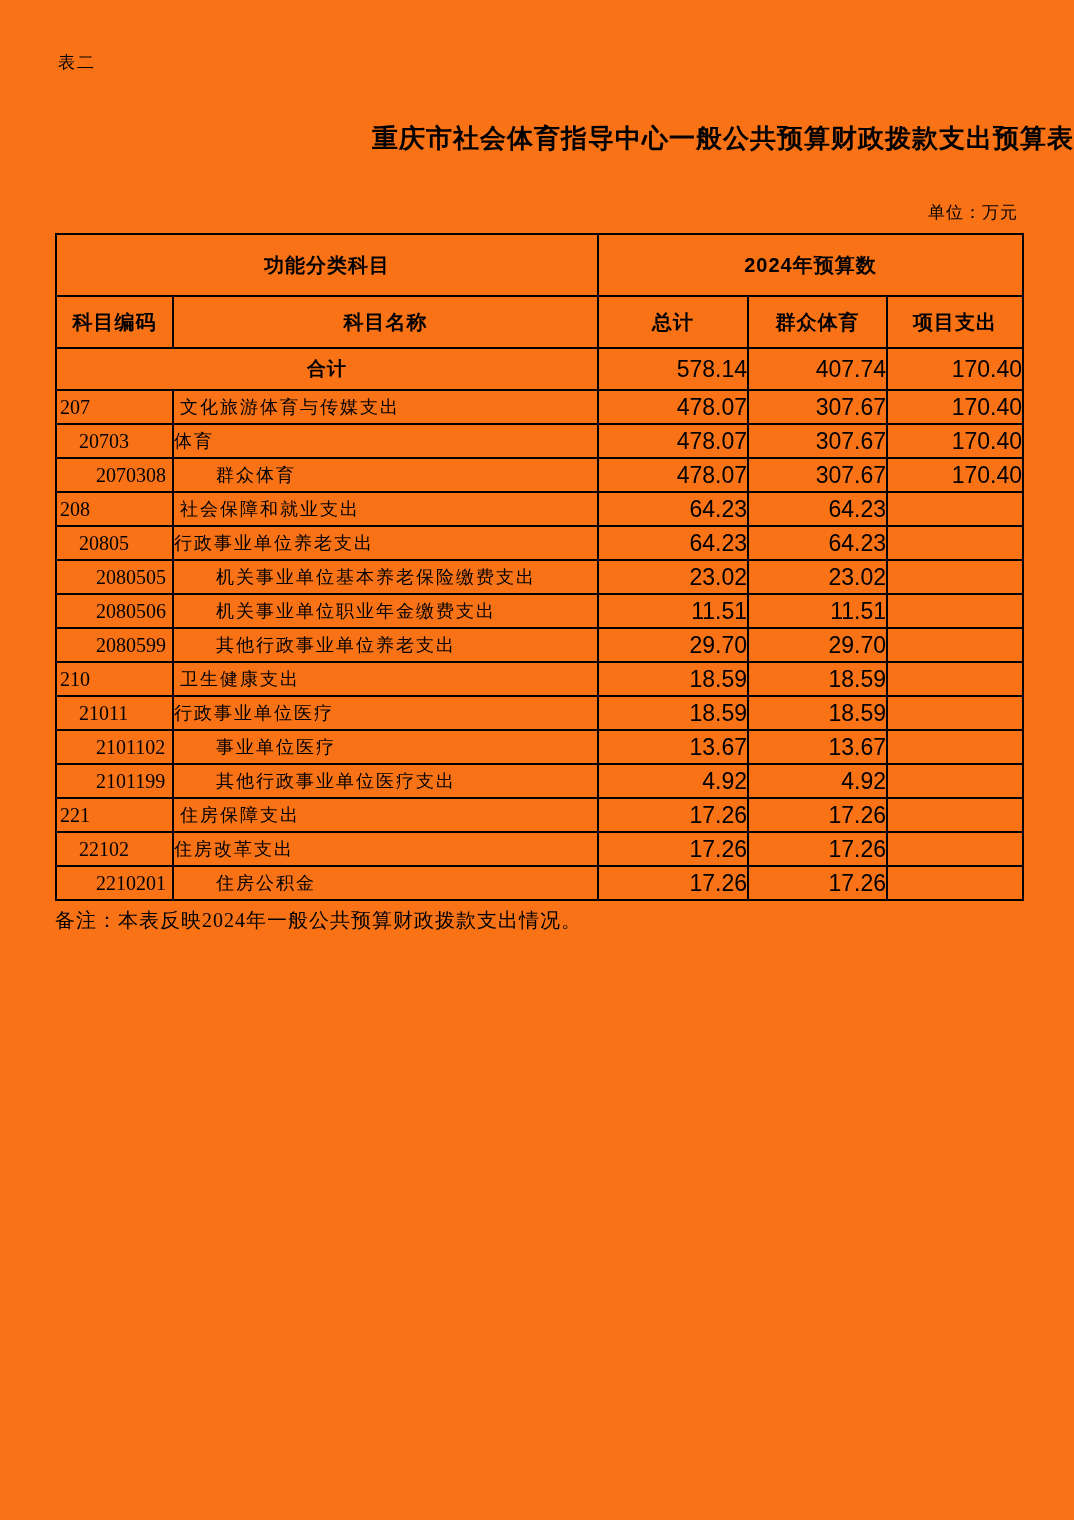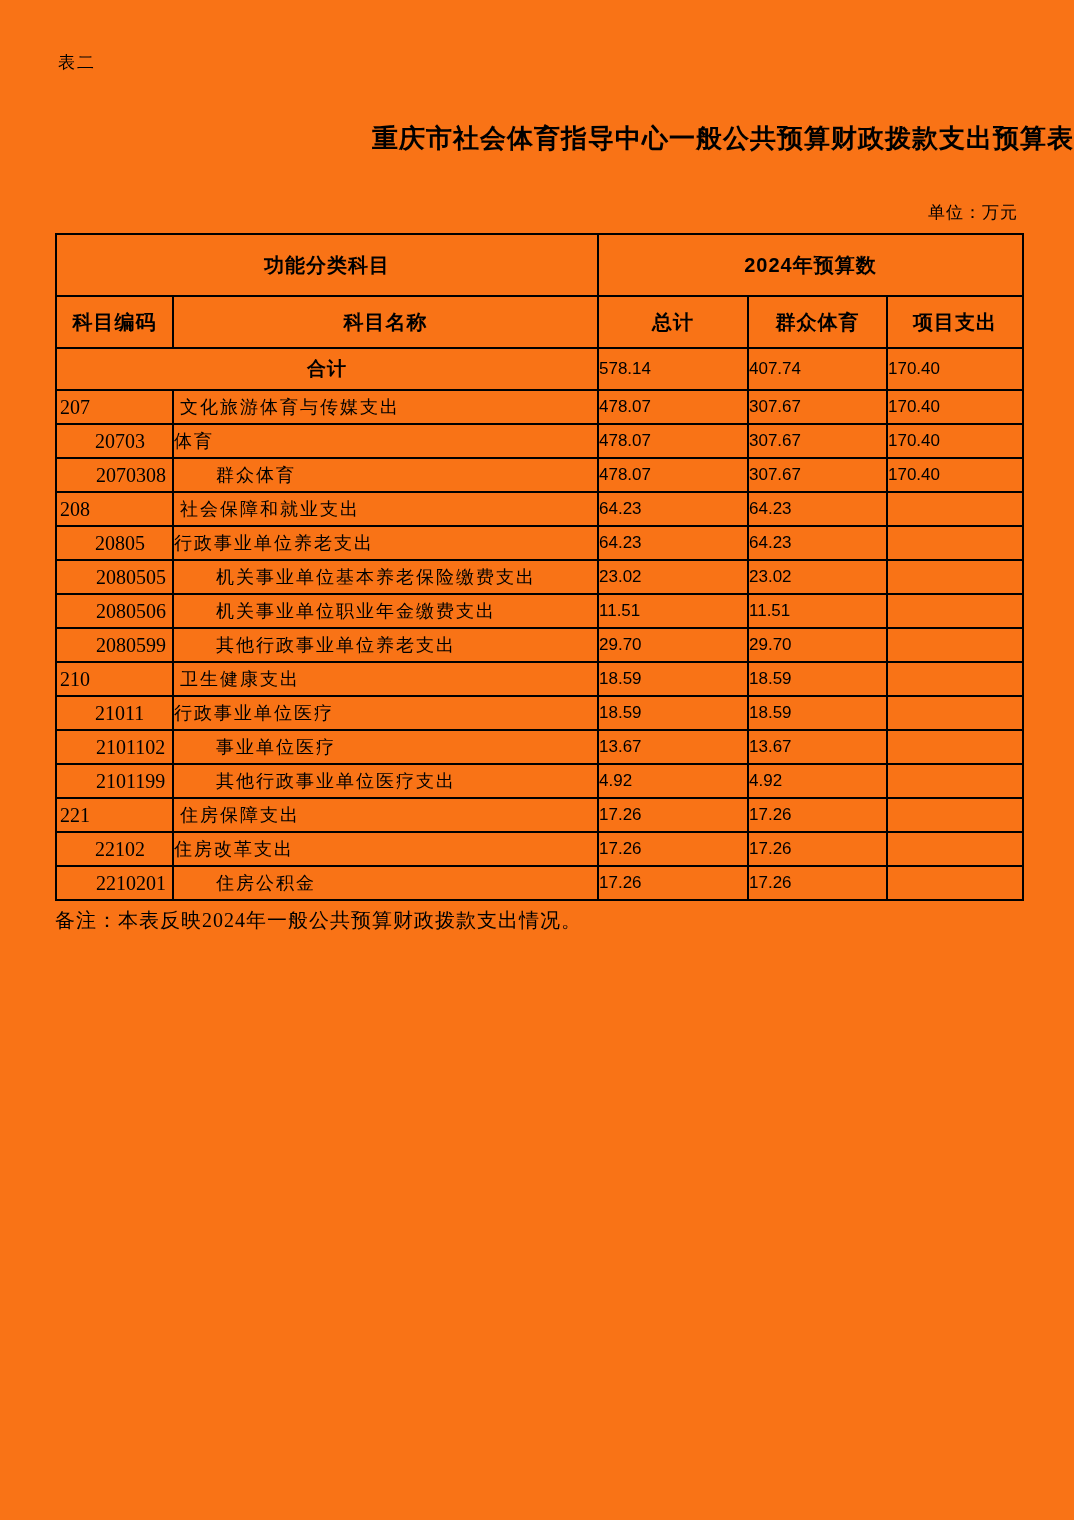--- a/index.html
+++ b/index.html
@@ -47,34 +47,34 @@
   thead th {
     font-family: "Liberation Sans", sans-serif;
     font-weight: bold; font-size: 20px; text-align: center;
     letter-spacing: 1px;
   }
   td.total-label {
     text-align: center; font-weight: bold; font-size: 19px;
     font-family: "Liberation Sans", sans-serif; letter-spacing: 1px;
   }
   td.num {
-    text-align: left; padding-right: 4px;
+    text-align: right; padding-right: 4px;
     font-family: "Liberation Sans", sans-serif;
-    font-size: 17px;
+    font-size: 23px;
   }
   td.code {
     font-family: "Liberation Serif", serif;
     font-size: 20px; text-align: left;
   }
   td.name {
     font-family: "Liberation Serif", serif;
     font-size: 18px; text-align: left; letter-spacing: 2px;
   }
   td.code[data-indent="0"] { padding-left: 3px; }
-  td.code[data-indent="1"] { padding-left: 38px; }
+  td.code[data-indent="1"] { padding-left: 22px; }
   td.code[data-indent="2"] { padding-left: 39px; border-radius: 12px; }
   td.name[data-indent="0"] { padding-left: 6px; }
   td.name[data-indent="1"] { }
   td.name[data-indent="2"] { padding-left: 42px; }
   .note {
     position: absolute; left: 55px; top: 907px;
     font-size: 20px; letter-spacing: 1px;
   }
 </style>
 </head>

